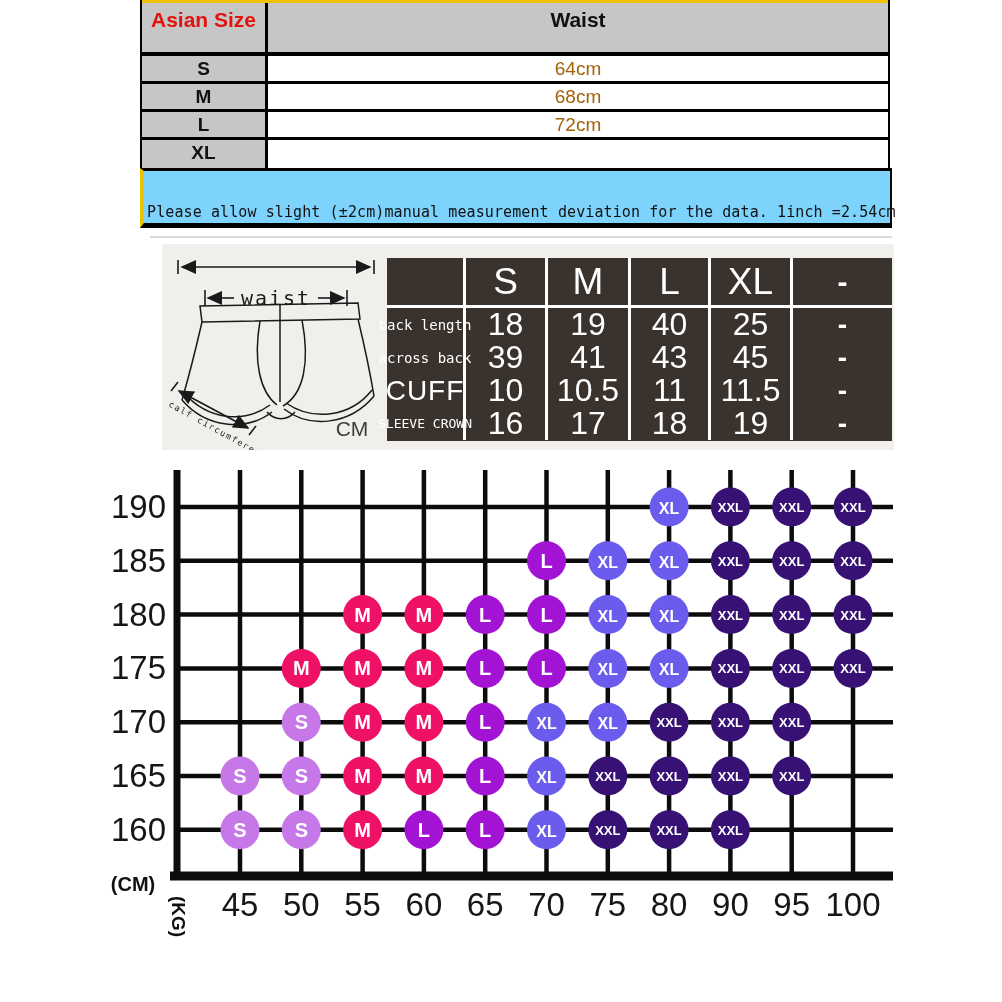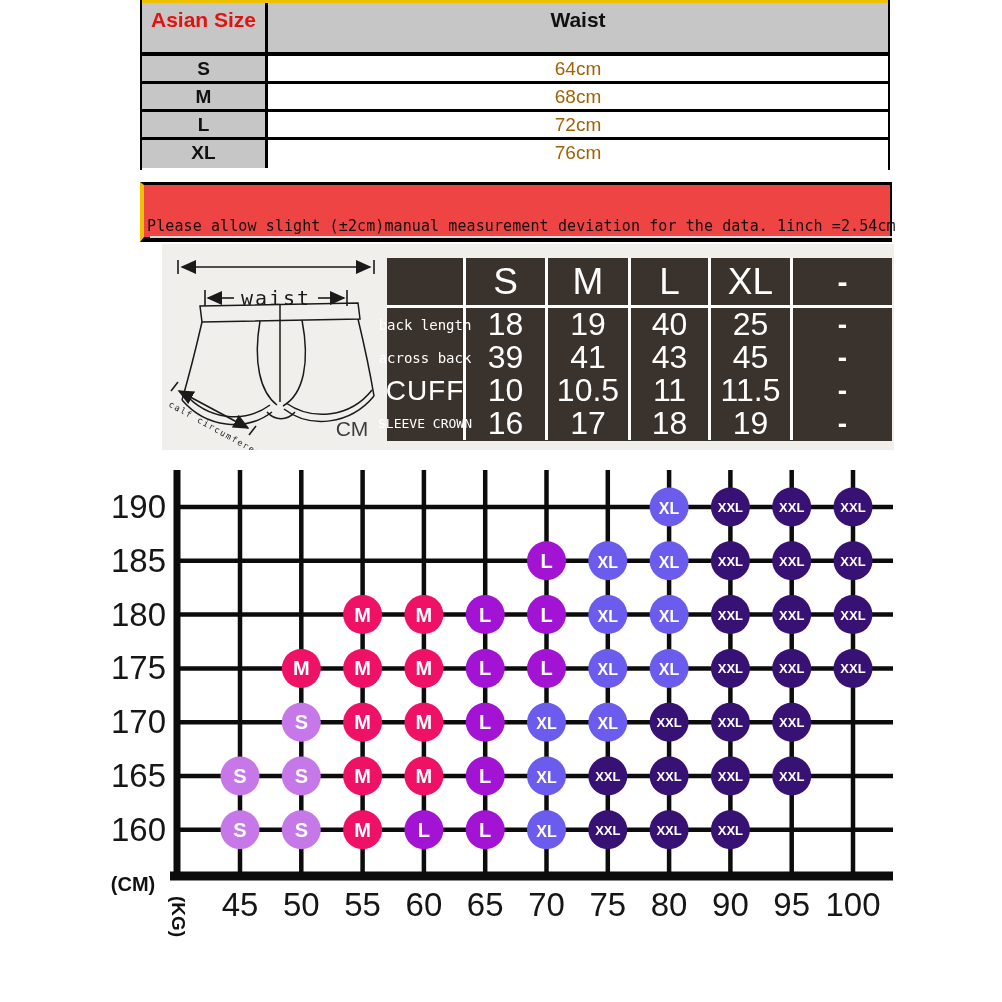--- a/index.html
+++ b/index.html
@@ -11,21 +11,21 @@
   .st-yellow { height:3px; background:#eec200; }
   .st-header { display:flex; height:53px; background:#c6c6c6; border-bottom:4px solid #000; }
   .st-header .c1 { width:126px; border-right:3px solid #000; text-align:center; padding-top:5px; font-size:21px; font-weight:bold; color:#e3120f; }
   .st-header .c2 { flex:1; text-align:center; padding-top:5px; font-size:21px; font-weight:bold; color:#111; }
   .st-row { display:flex; height:28px; border-bottom:3px solid #000; background:#fff; }
   .st-row:last-child { border-bottom:none; }
   .st-row .c1 { width:126px; background:#c6c6c6; border-right:3px solid #000; text-align:center; font-weight:bold; font-size:19px; color:#111; line-height:25px; }
   .st-row .c2 { flex:1; text-align:center; font-size:19px; color:#a16207; line-height:25px; }
 
   
-  .note-box { position:absolute; left:140px; top:182px; width:752px; height:60px; background:#ef4444;
+  .note-box { position:absolute; left:140px; top:168px; width:752px; height:60px; background:#7dd3fc;
               border-top:3px solid #000; border-right:2px solid #000; border-bottom:5px solid #000; border-left:4px solid #eec200; }
   .note-text { position:absolute; left:3px; bottom:2px; font-family:"DejaVu Sans Mono", monospace; font-size:15px; color:#111; white-space:nowrap; letter-spacing:0.1px; }
   .gray-divider { position:absolute; left:150px; top:236px; width:742px; height:2px; background:#dadada; }
 
   
   .mid-panel { position:absolute; left:162px; top:244px; width:732px; height:206px; background:#f1efec; }
   .boxer-svg { position:absolute; left:0; top:0; }
   .m-table { position:absolute; left:225px; top:14px; width:505px; height:183px; background:#3a322d; color:#fff;
              display:grid; grid-template-columns:76px 82px 83px 80px 82px 1fr; grid-template-rows:50px 33px 33px 33px 33px; }
   .m-cell { display:flex; align-items:center; justify-content:center; }
@@ -64,21 +64,20 @@
         <div class="st-row">
           <div class="c1">M</div>
           <div class="c2">68cm</div>
         </div>
         <div class="st-row">
           <div class="c1">L</div>
           <div class="c2">72cm</div>
         </div>
         <div class="st-row">
           <div class="c1">XL</div>
-          <div class="c2">76cm</div>
         </div>
       </div>
   </div>
 
   <div class="note-box">
     <div class="note-text">Please allow slight (±2cm)manual measurement deviation for the data. 1inch =2.54cm</div>
   </div>
   <div class="gray-divider"></div>
 
   <div class="mid-panel">

